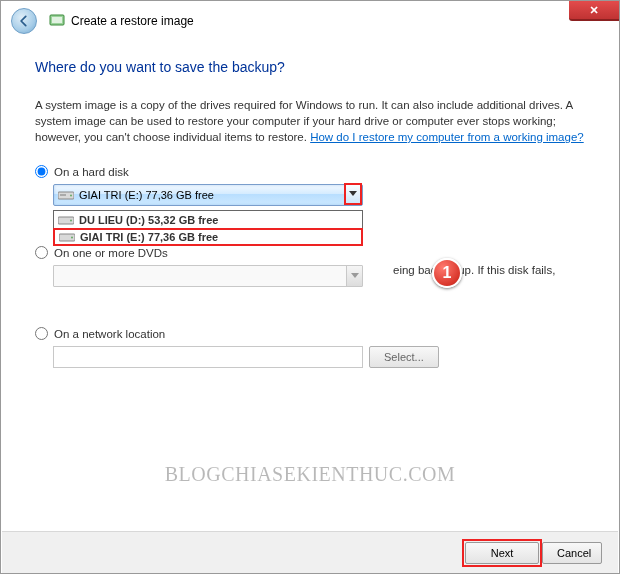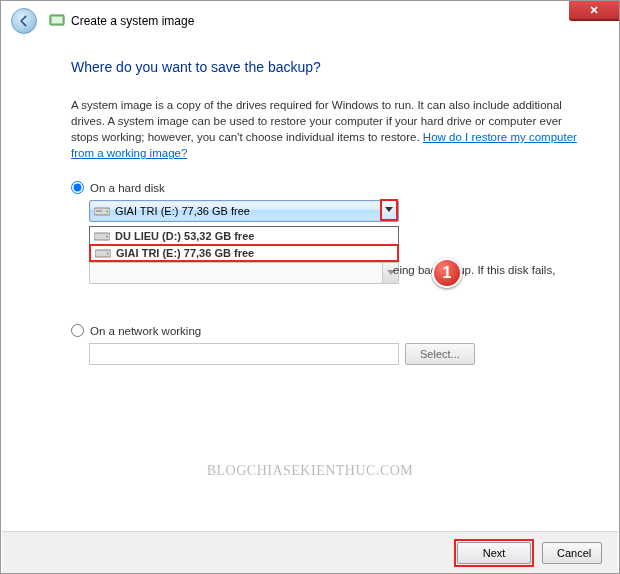--- a/index.html
+++ b/index.html
@@ -3,21 +3,21 @@
 <meta charset="utf-8">
 <style>
   * { box-sizing: border-box; margin: 0; padding: 0; font-family: 'Segoe UI', Tahoma, sans-serif; }
   body { width: 620px; height: 574px; background: #fff; position: relative; border: 1px solid #999; }
   .close-bar { position: absolute; top: 0; right: 0; width: 50px; height: 20px; background: linear-gradient(to bottom, #e34b4b, #c03333); border-bottom-left-radius: 3px; display: flex; align-items: center; justify-content: center; color: #fff; font-size: 11px; font-weight: bold; border-bottom: 2px solid #8b2020; }
   .header { height: 40px; display: flex; align-items: center; padding: 0 10px; background: #fff; }
   .back-btn { width: 26px; height: 26px; border-radius: 50%; background: radial-gradient(circle at 40% 35%, #dfeef8, #a7cde8 60%, #6fa6cf); border: 1px solid #6fa0c8; display: flex; align-items: center; justify-content: center; margin-right: 12px; cursor: pointer; }
   .back-btn svg { width: 14px; height: 14px; }
   .title-icon { width: 16px; height: 16px; margin-right: 6px; }
   .title-text { font-size: 12px; color: #000; }
-  .content { padding: 18px 34px 0 34px; font-size: 11.5px; color: #333; margin-left: 36px; }
+  .content { padding: 18px 34px 0 34px; font-size: 11.5px; color: #333; }
   .heading { font-size: 14px; color: #003399; margin-bottom: 22px; }
   .desc { line-height: 1.4; margin-bottom: 20px; }
   .desc a { color: #0066cc; text-decoration: underline; }
   .option-row { display: flex; align-items: center; margin-bottom: 6px; }
   .option-row input[type=radio] { margin-right: 6px; }
   .combo-wrap { position: relative; margin-left: 18px; margin-bottom: 4px; }
   .combo { width: 310px; height: 22px; border: 1px solid #7a9ecc; border-radius: 2px; background: linear-gradient(to bottom, #f3f9ff 0%, #d4ebff 45%, #b8deff 46%, #cde9ff 100%); display: flex; align-items: center; padding: 0 4px; position: relative; box-shadow: 0 0 3px rgba(100,160,220,0.4) inset; }
   .combo .drive-icon { width: 16px; height: 12px; margin-right: 5px; flex-shrink: 0; }
   .combo-text { font-size: 11px; color: #000; }
   .combo-arrow { position: absolute; right: 0; top: -2px; width: 18px; height: 22px; border: 2px solid #e22; background: linear-gradient(to bottom,#fafdff,#cfe7fb); display: flex; align-items: center; justify-content: center; }
@@ -29,44 +29,44 @@
   .overlap-text { position: absolute; left: 392px; top: 263px; font-size: 11.5px; color: #333; }
   .callout { position: absolute; width: 30px; height: 30px; border-radius: 50%; background: radial-gradient(circle at 35% 30%, #ff7a6f, #d9362b 70%, #a8201b); border: 2px solid #fff; box-shadow: 0 1px 3px rgba(0,0,0,0.5); color: #fff; font-size: 16px; font-weight: bold; display: flex; align-items: center; justify-content: center; }
   .callout.c1 { left: 431px; top: 257px; }
   .callout.c2 { left: 455px; top: 531px; }
   .dvd-combo, .net-input { margin-left: 18px; width: 310px; height: 22px; border: 1px solid #c8c8c8; background: #f9f9f9; border-radius: 1px; display: flex; align-items: center; justify-content: flex-end; }
   .dvd-combo .arrow { width: 16px; height: 20px; background: linear-gradient(to bottom,#f5f5f5,#ddd); border-left: 1px solid #c8c8c8; display: flex; align-items:center; justify-content:center; }
   .net-row { display: flex; align-items: flex-start; margin-left: 18px; gap: 6px; }
   .net-input-field { width: 310px; height: 22px; border: 1px solid #c8c8c8; background: #fff; }
   .btn { height: 22px; padding: 0 14px; font-size: 11px; border: 1px solid #b0b0b0; background: linear-gradient(to bottom,#f8f8f8,#e4e4e4); border-radius: 2px; color: #666; }
   .btn.enabled { color: #000; border-color: #999; cursor: pointer; }
-  .footer { position: absolute; bottom: 0; left: 1px; right: 1px; height: 42px; background: #f0f0f0; border-top: 1px solid #d8d8d8; display: flex; align-items: center; justify-content: flex-end; padding-right: 16px; gap: 8px; }
+  .footer { position: absolute; bottom: 0; left: 1px; right: 1px; height: 42px; background: #f0f0f0; border-top: 1px solid #d8d8d8; display: flex; align-items: center; justify-content: flex-end; padding-right: 16px; }
   .next-wrap { border: 2px solid #e22; padding: 1px; }
-  .watermark { position: absolute; left: 50%; top: 462px; transform: translateX(-50%); font-family: Georgia, serif; font-size: 14px; color: rgba(0,0,0,0.28); letter-spacing: 0.5px; }
+  .watermark { position: absolute; left: 50%; top: 462px; transform: translateX(-50%); font-family: Georgia, serif; font-size: 20px; color: rgba(0,0,0,0.28); letter-spacing: 0.5px; }
   .drive-icon-svg { display:block; }
   .spacer-md { height: 40px; }
 </style>
 </head>
 <body>
 
 <div class="close-bar">
   <span>✕</span>
 </div>
 
 <div class="header">
   <div class="back-btn">
     <svg viewBox="0 0 24 24">
         <path d="M15 4 L7 12 L15 20" stroke="#2b5e8d" stroke-width="3" fill="none" stroke-linecap="round" stroke-linejoin="round"></path>
       </svg>
   </div>
   <svg class="title-icon" viewBox="0 0 16 16">
     <rect x="1" y="2" width="14" height="10" rx="1" fill="#9bd39b" stroke="#3a8a3a"></rect>
     <rect x="3" y="4" width="10" height="6" fill="#fff" opacity="0.7"></rect>
   </svg>
-  <span class="title-text">Create a system image</span>
+  <span class="title-text">Create a restore image</span>
 </div>
 
 <div class="content">
   <div class="heading">Where do you want to save the backup?</div>
 
   <div class="desc">
     <span>A system image is a copy of the drives required for Windows to run. It can also include additional drives. A system image can be used to restore your computer if your hard drive or computer ever stops working; however, you can't choose individual items to restore. </span><a href="#">How do I restore my computer from a working image?</a>
   </div>
 
   <div class="option-row">
@@ -98,33 +98,37 @@
     </div>
     <div class="item sel">
       <svg class="drive-icon drive-icon-svg" viewBox="0 0 16 12">
           <rect x="0" y="3" width="16" height="7" rx="1" fill="#d9d9d9" stroke="#888"></rect>
           <circle cx="13" cy="6.5" r="1" fill="#6a6"></circle>
         </svg>
       <span>GIAI TRI (E:)  77,36 GB free</span>
     </div>
   </div>
 
+  <div class="option-row">
+    <input type="radio" style="">
+    <span>On one or more DVDs</span>
+  </div>
   <div class="dvd-combo">
     <div class="arrow">
       <svg width="8" height="6" viewBox="0 0 8 6">
           <path d="M0 0 L4 5 L8 0 Z" fill="#999"></path>
         </svg>
     </div>
   </div>
 
   <div class="spacer-md"></div>
 
   <div class="option-row">
     <input type="radio" style="">
-    <span>On a network working</span>
+    <span>On a network location</span>
   </div>
   <div class="net-row">
     <div class="net-input-field"></div>
     <button class="btn" disabled="">Select...</button>
   </div>
 </div>
 
 <div class="overlap-text">eing backed up. If this disk fails,</div>
 
 <div class="callout c1">1</div>

